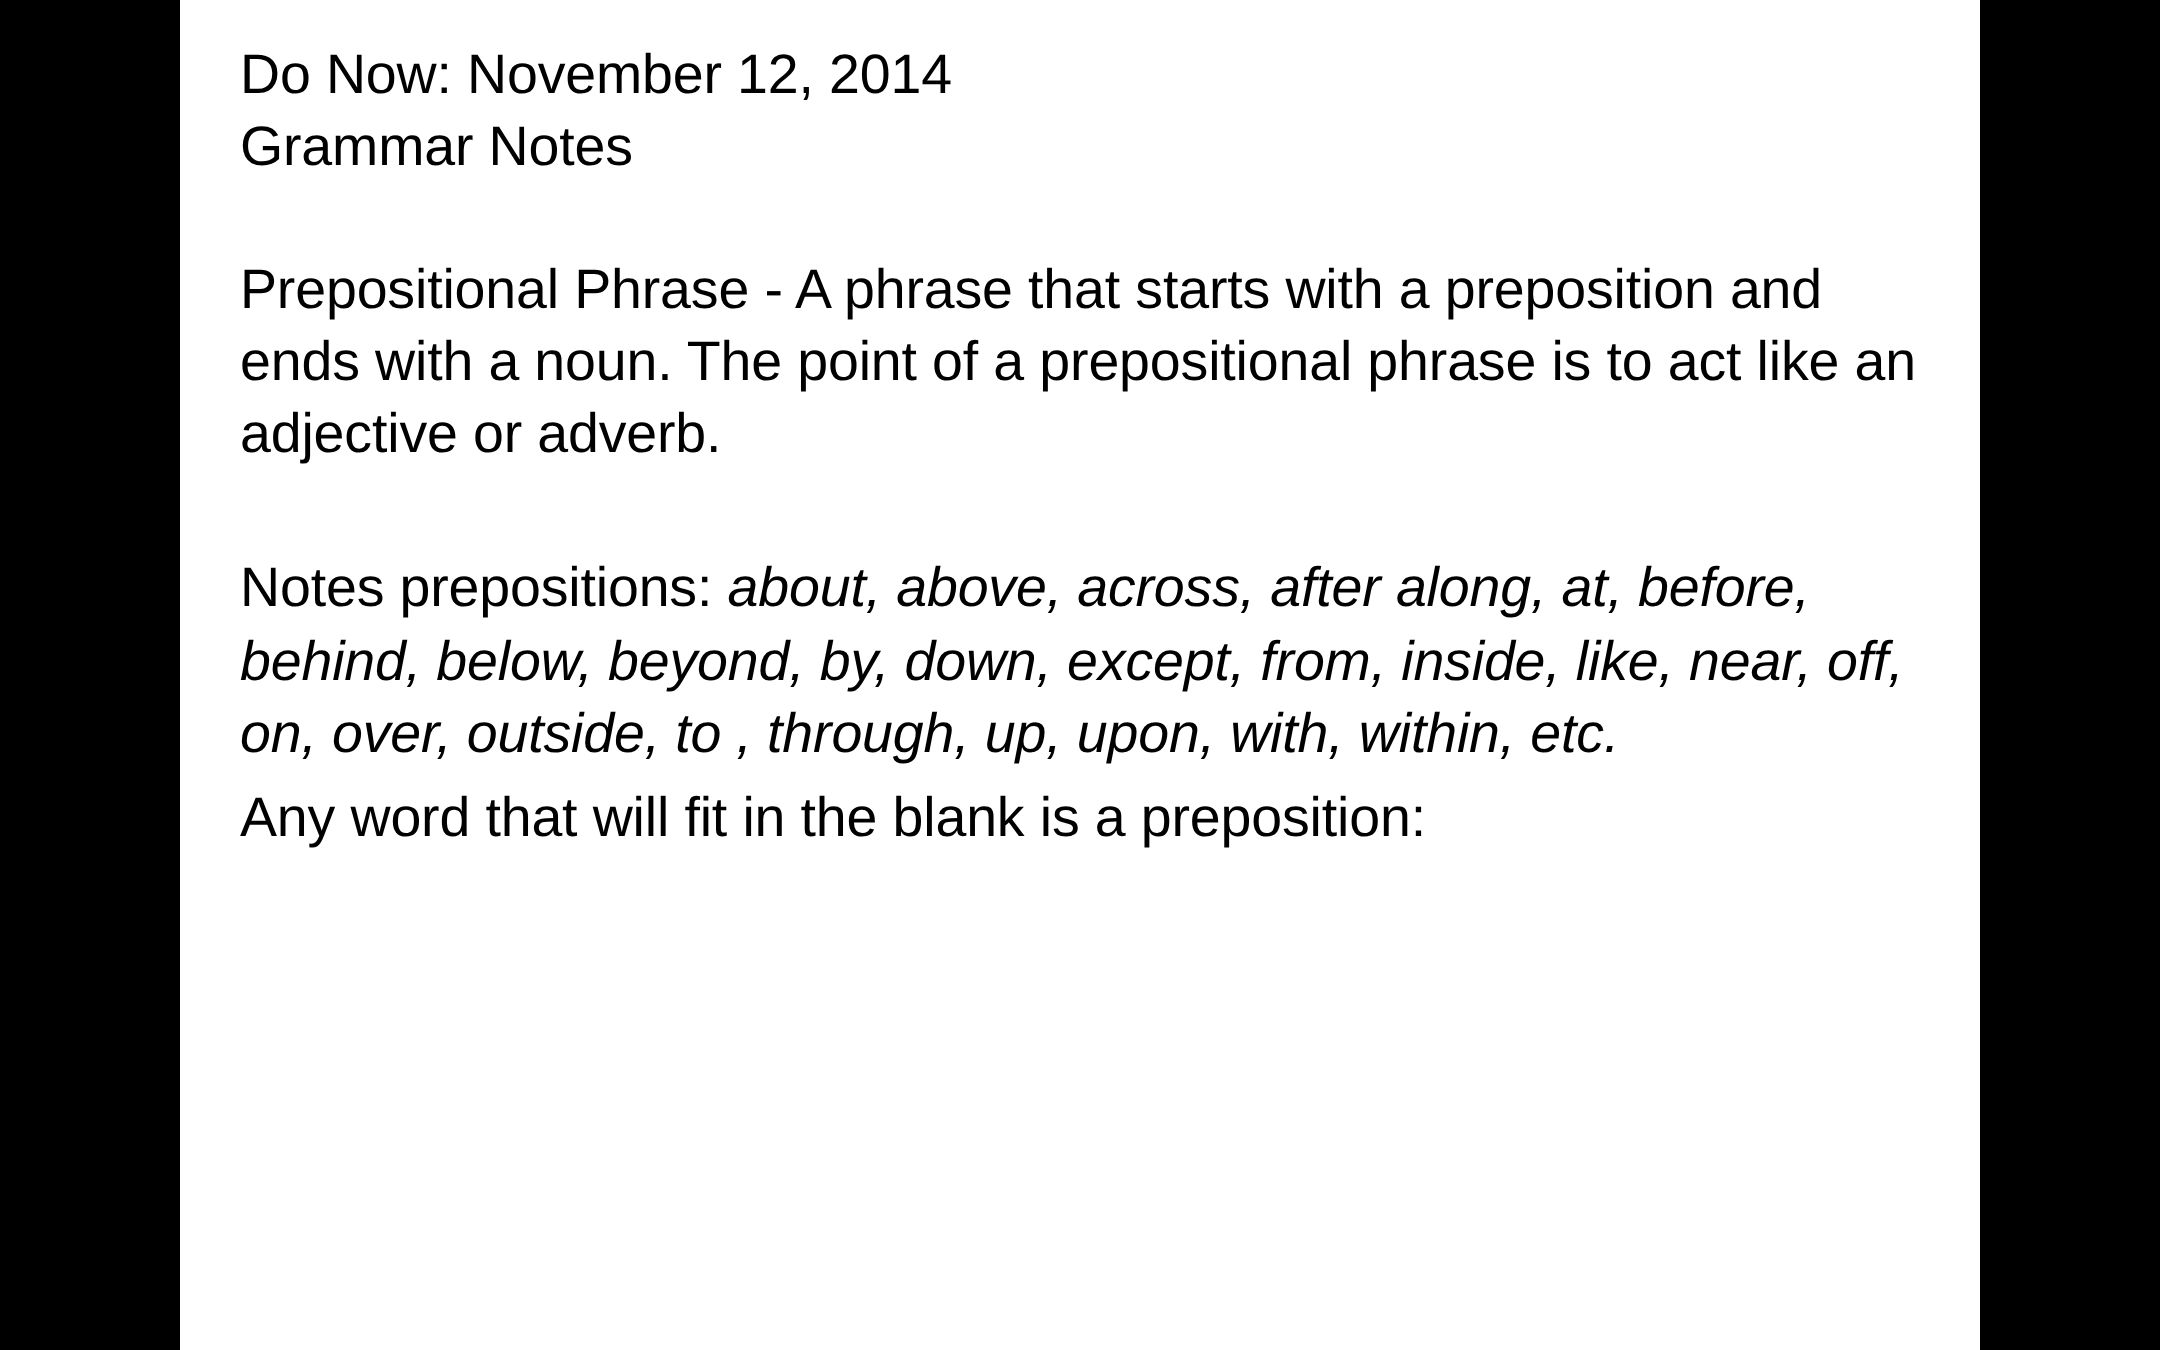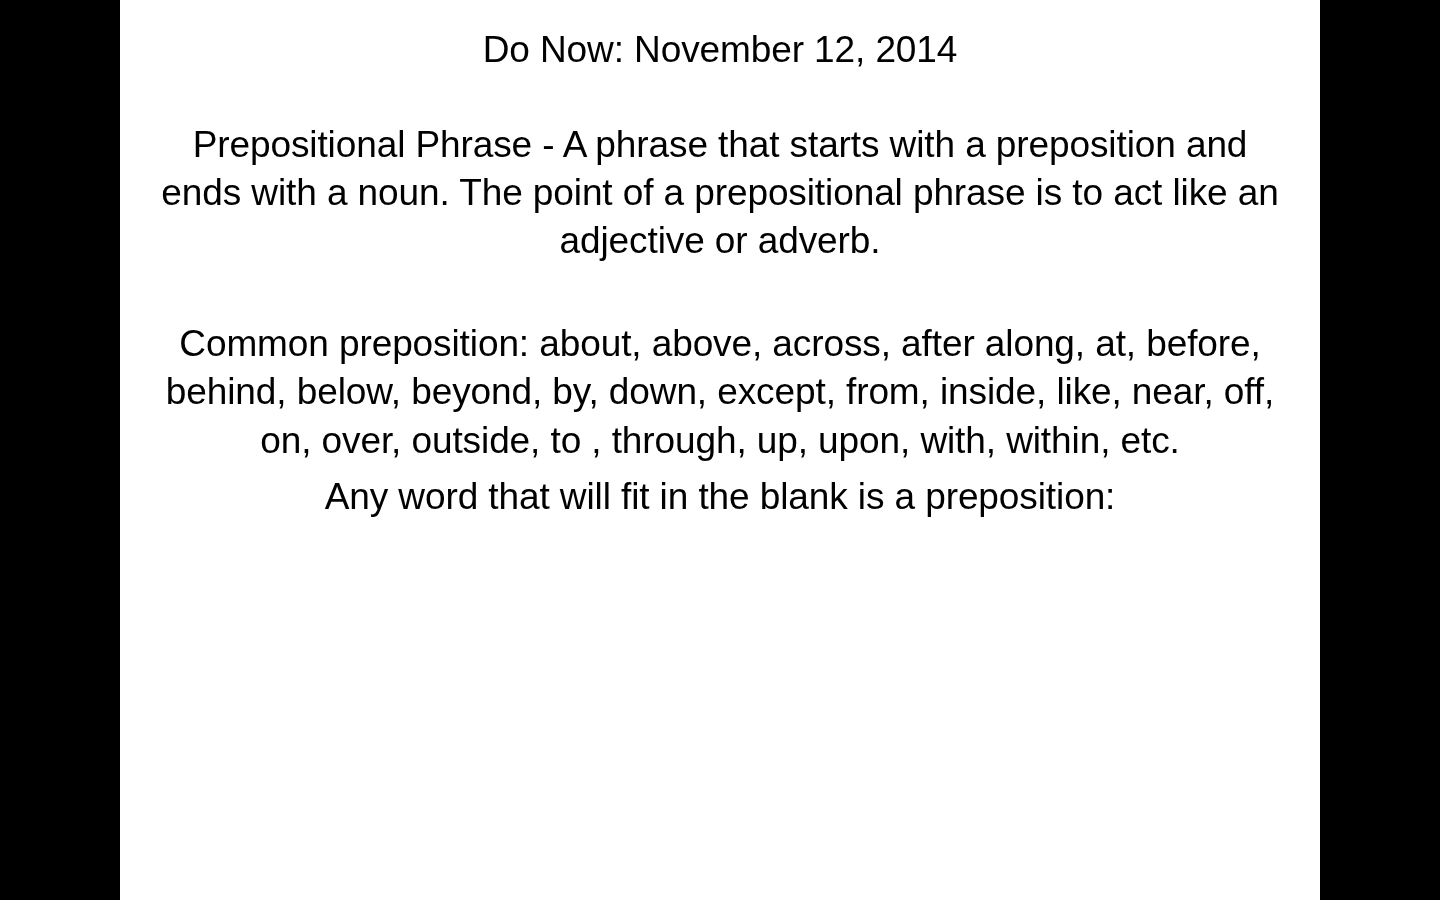--- a/index.html
+++ b/index.html
@@ -11,21 +11,20 @@
     overflow: hidden;
   }
   body {
     font-family: "Liberation Sans", sans-serif;
   }
   .slide-stage {
     position: relative;
     width: 1440px;
     height: 900px;
     background: #000000;
-    text-align: center;
   }
   .slide {
     position: absolute;
     left: 120px;
     top: 0px;
     width: 1200px;
     height: 900px;
     background: #ffffff;
     color: #000000;
     box-sizing: border-box;
@@ -42,47 +41,49 @@
   .spacer-line {
     height: 37px;
   }
   .spacer-small {
     height: 10px;
   }
   .bold {
     font-weight: normal;
   }
   .ital {
+    font-style: italic;
   }
   .line-gap {
     height: 8px;
   }
 </style>
 </head>
 <body>
 
 <div class="slide-stage">
   <div class="slide">
 
     <div class="body-block">
 
       <div class="para">Do Now:  November 12, 2014</div>
+      <div class="para">Grammar Notes</div>
 
       <div class="spacer-line"></div>
       <div class="spacer-small"></div>
 
       <div class="para"><span class="bold">Prepositional Phrase - </span><span>A phrase that starts with a preposition and ends with a noun. The point of a prepositional phrase is to act like an adjective or adverb.</span></div>
 
       <div class="spacer-line"></div>
       <div class="spacer-small"></div>
 
 
       <div class="line-gap"></div>
 
-      <div class="para"><span>Common preposition: </span><span class="ital">about, above, across, after along, at, before, behind, below, beyond, by, down, except, from, inside, like, near, off, on, over, outside, to , through, up, upon, with, within, etc.</span></div>
+      <div class="para"><span>Notes prepositions: </span><span class="ital">about, above, across, after along, at, before, behind, below, beyond, by, down, except, from, inside, like, near, off, on, over, outside, to , through, up, upon, with, within, etc.</span></div>
 
       <div class="line-gap"></div>
 
       <div class="para">Any word that will fit in the blank is a preposition:</div>
 
       <div class="line-gap"></div>
 
 
     </div>
 

